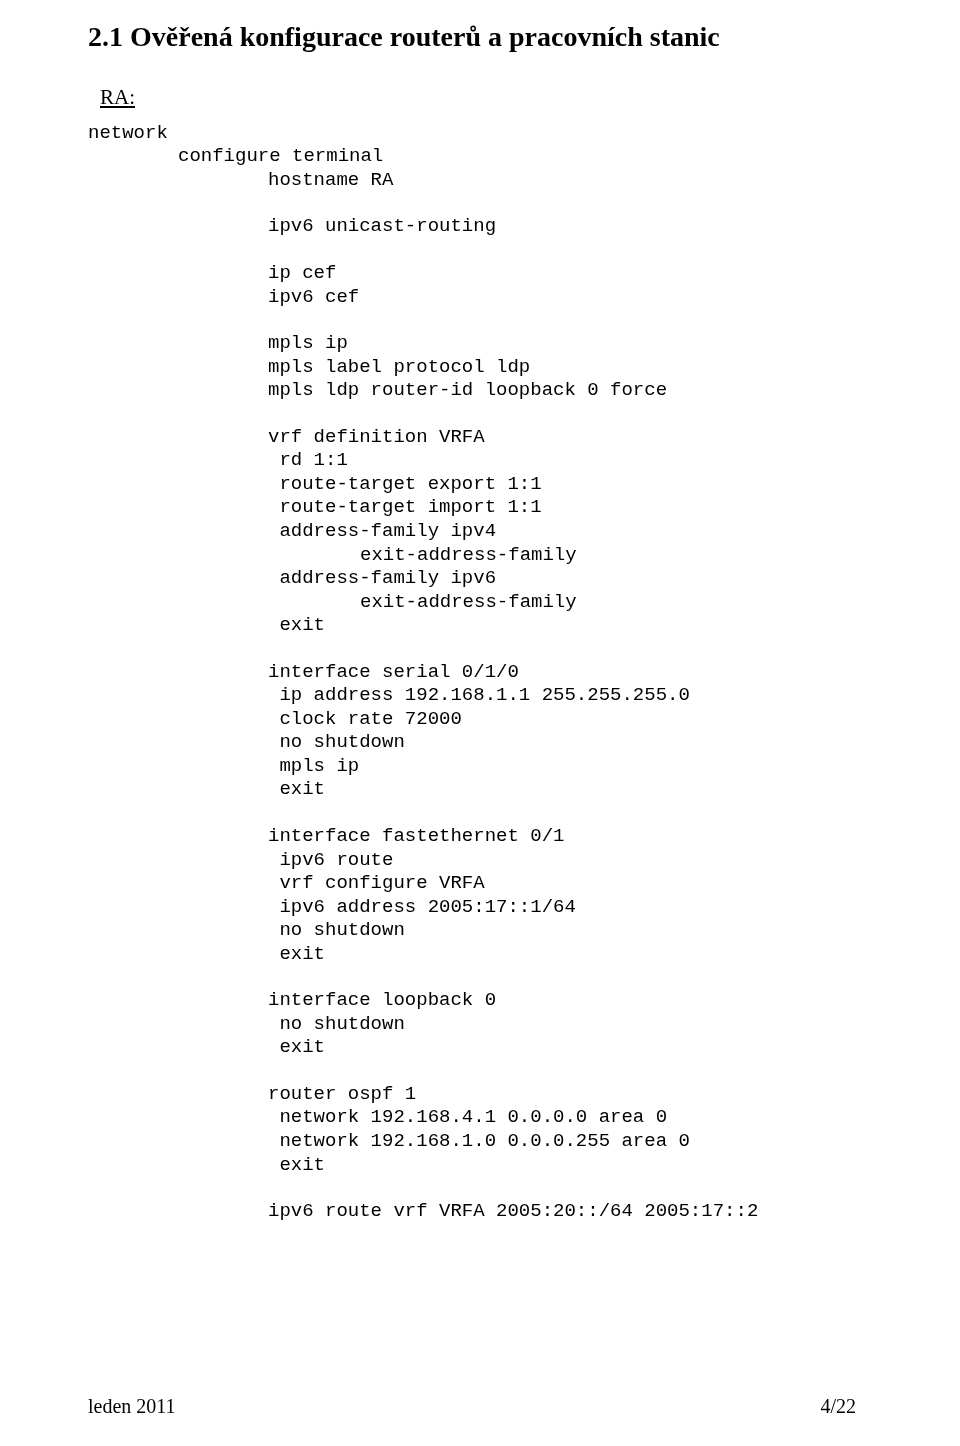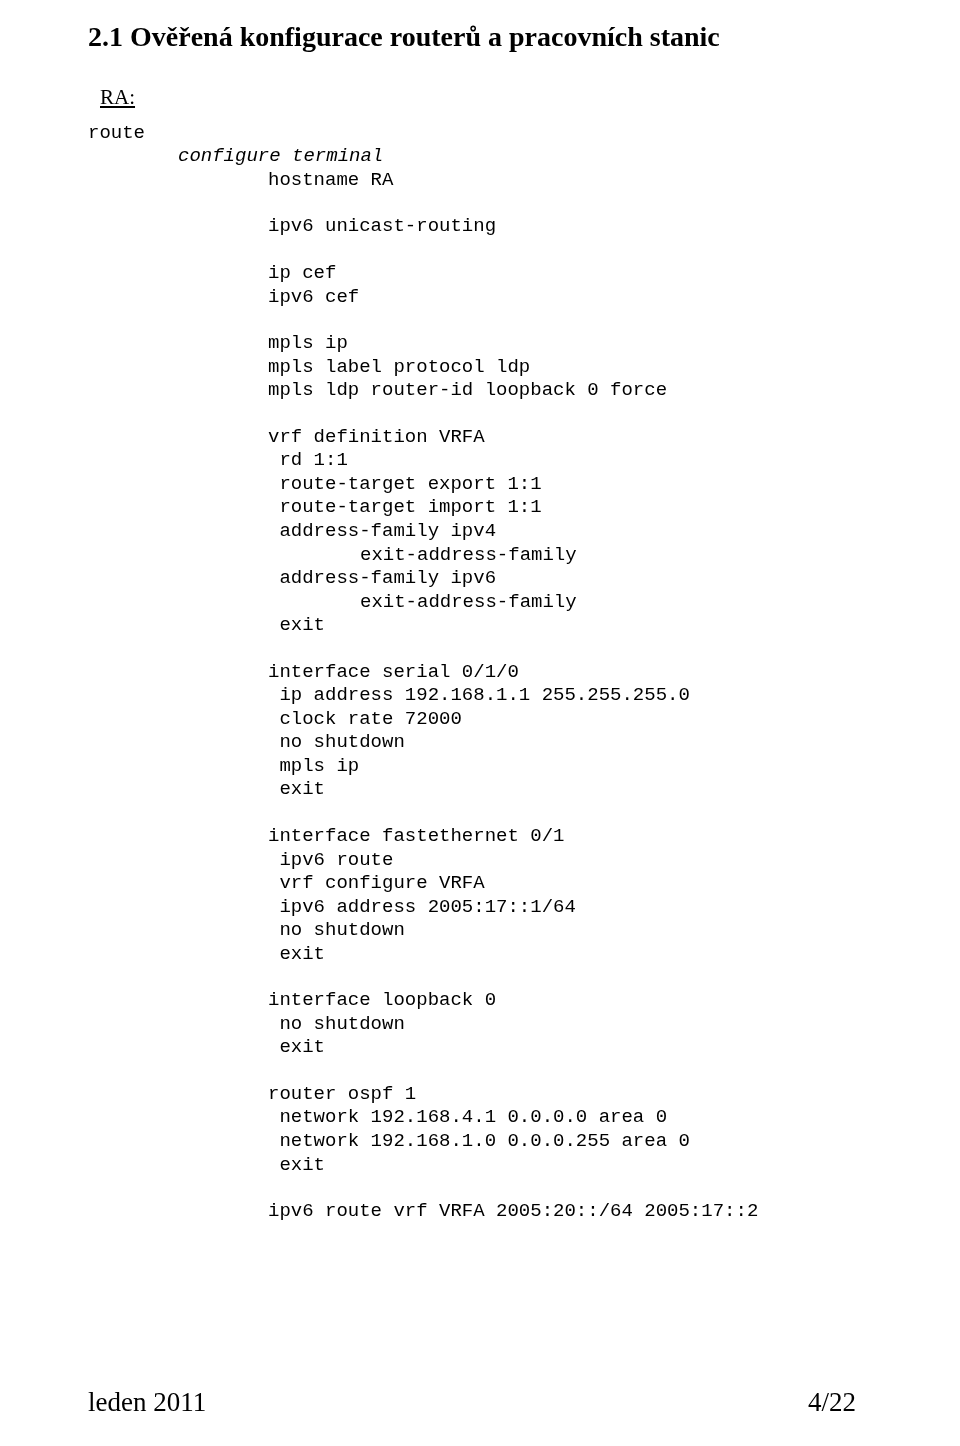--- a/index.html
+++ b/index.html
@@ -28,45 +28,45 @@
     line-height: 1.25;
     margin: 12px;
   }
   .code {
     font-family: "Courier New", Courier, monospace;
     font-size: 19px;
     line-height: 1.24;
     white-space: pre;
     margin: 0;
   }
-  .ind1 { padding-left: 90px; font-style: italic; }
+  .ind1 { padding-left: 90px; }
   .ind2 { padding-left: 180px; }
   .ind3 { padding-left: 272px; }
   .spacer { height: 23px; }
   .footer {
     position: absolute;
     bottom: 28px;
     left: 88px;
     right: 88px;
     display: flex;
     justify-content: space-between;
-    font-size: 27px;
+    font-size: 20px;
   }
 </style>
 </head>
 <body>
 
 <div class="page">
 
   <h2 class="h2">2.1  Ověřená konfigurace routerů a pracovních stanic</h2>
 
   <p class="label"><u>RA:</u></p>
 
   <div id="code-container">
-      <div class="code">route</div>
+      <div class="code">network</div>
       <div class="code ind1">configure terminal</div>
       <div class="code ind2">hostname RA</div>
       <div class="spacer"></div>
       <div class="code ind2">ipv6 unicast-routing</div>
       <div class="spacer"></div>
       <div class="code ind2">ip cef</div>
       <div class="code ind2">ipv6 cef</div>
       <div class="spacer"></div>
       <div class="code ind2">mpls ip</div>
       <div class="code ind2">mpls label protocol ldp</div>

